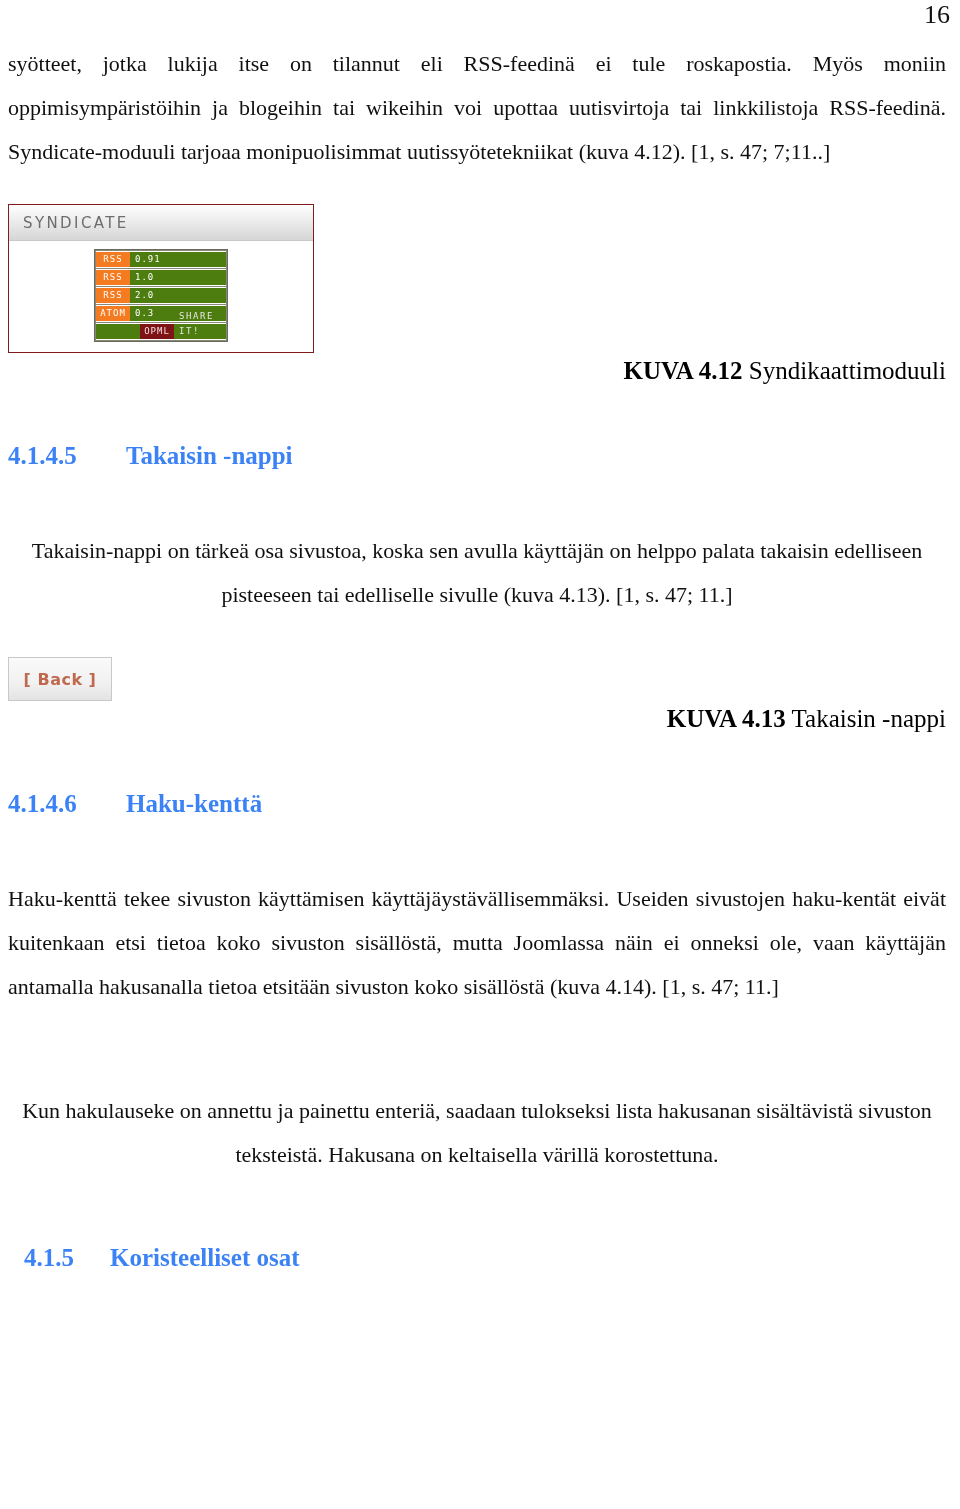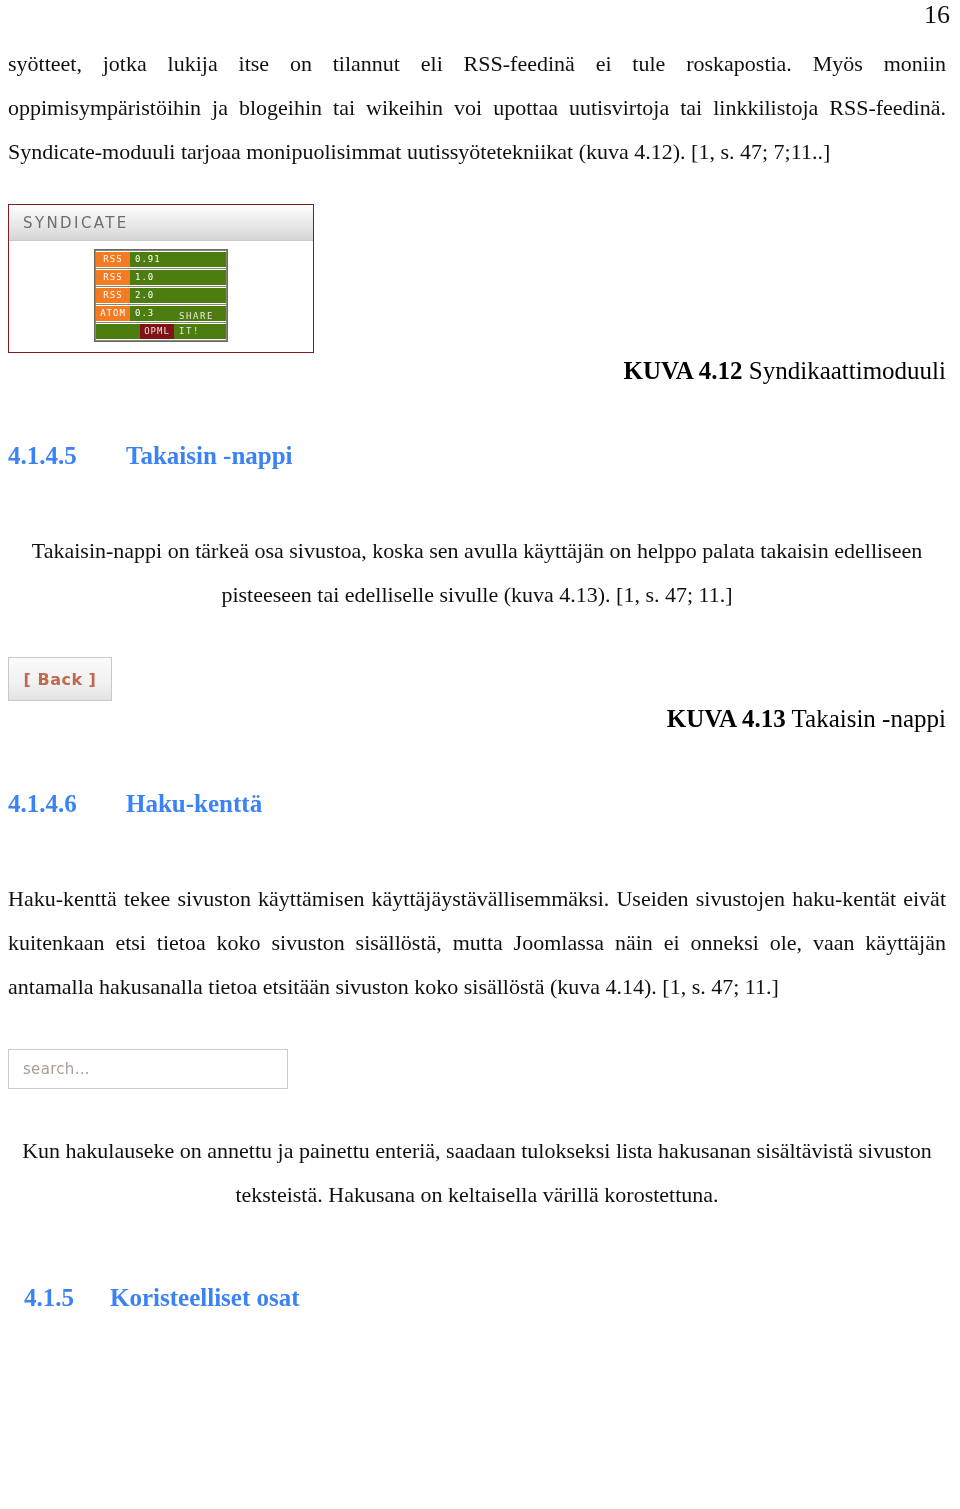--- a/index.html
+++ b/index.html
@@ -265,23 +265,20 @@
     <div class="spacer-50"></div>
 
     <h3 class="section-heading"><span class="num">4.1.4.6</span><span>Haku-kenttä</span></h3>
 
     <div class="spacer-56"></div>
 
     <p class="body-text">Haku-kenttä tekee sivuston käyttämisen käyttäjäystävällisemmäksi. Useiden sivustojen haku-kentät eivät kuitenkaan etsi tietoa koko sivuston sisällöstä, mutta Joomlassa näin ei onneksi ole, vaan käyttäjän antamalla hakusanalla tietoa etsitään sivuston koko sisällöstä (kuva 4.14). [1, s. 47; 11.]</p>
 
     <div class="spacer-40"></div>
 
-    <div class="search-field-box">
-      <span class="search-field-placeholder">search...</span>
-    </div>
 
 
     <div class="spacer-40"></div>
 
     <p class="body-text nojust">Kun hakulauseke on annettu ja painettu enteriä, saadaan tulokseksi lista hakusanan sisältävistä sivuston teksteistä. Hakusana on keltaisella värillä korostettuna.</p>
 
     <div class="spacer-64"></div>
 
     <h3 class="section-heading"><span class="num short">4.1.5</span><span>Koristeelliset osat</span></h3>
 

